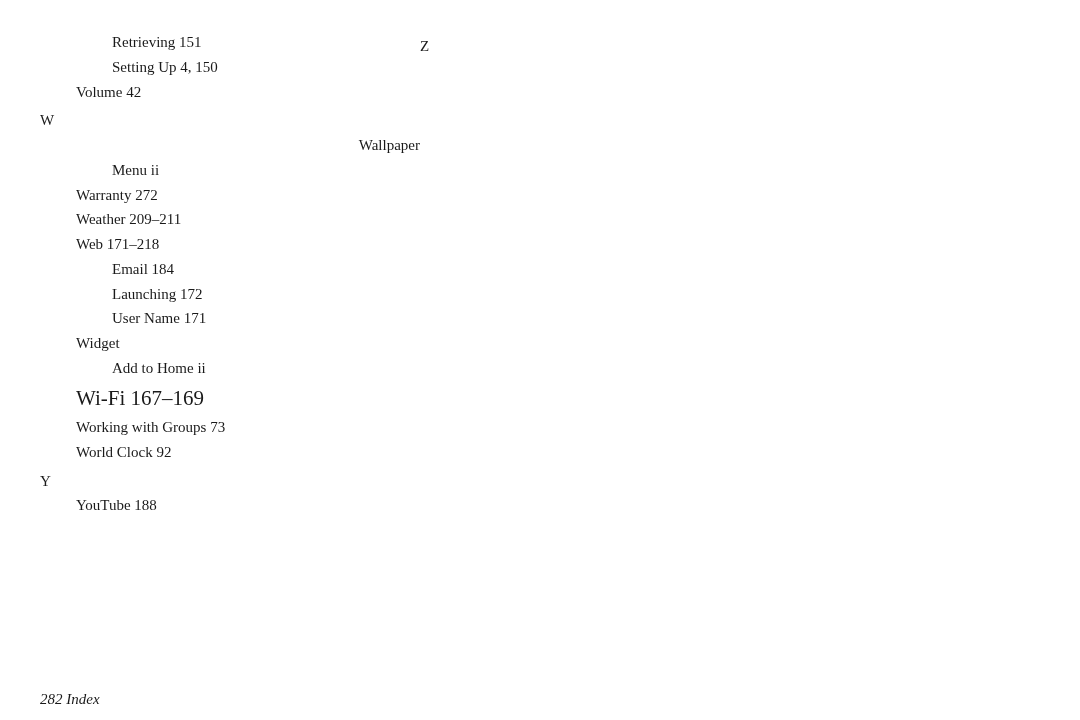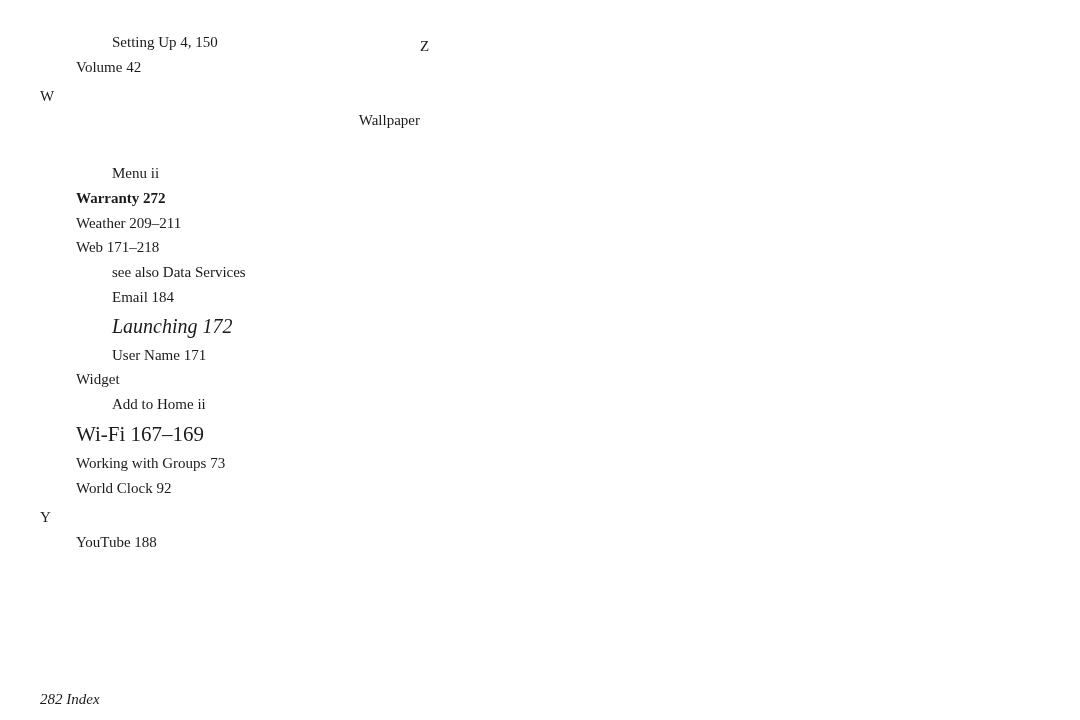--- a/index.html
+++ b/index.html
@@ -53,31 +53,31 @@
     }
   </style>
 </head>
 <body>
 
 <div class="page-content">
   <div class="two-column">
     <div class="col-left">
       <div class="index-entries">
 
+      <div style="padding-left: 72px; line-height: 1.65; font-size: 15px;">Retrieving 151</div>
           <div style="padding-left: 72px; line-height: 1.65; font-size: 15px;">Setting Up 4, 150</div>
           <div style="padding-left: 36px; line-height: 1.65; font-size: 15px;">Volume 42</div>
           <div style="padding-left: 0px; line-height: 1.65; font-size: 15px; margin-top: 4px;">W</div>
           <div style="padding-left: 36px; line-height: 1.65; font-size: 15px; text-align: right;">Wallpaper</div>
-          <div style="padding-left: 72px; line-height: 1.65; font-size: 15px; margin-top: 28px;">Menu ii</div>
-          <div style="padding-left: 36px; line-height: 1.65; font-size: 15px; font-weight: bold;">Warranty 272</div>
+          <div style="padding-left: 72px; line-height: 1.65; font-size: 15px;">Menu ii</div>
+          <div style="padding-left: 36px; line-height: 1.65; font-size: 15px;">Warranty 272</div>
           <div style="padding-left: 36px; line-height: 1.65; font-size: 15px;">Weather 209–211</div>
           <div style="padding-left: 36px; line-height: 1.65; font-size: 15px;">Web 171–218</div>
-          <div style="padding-left: 72px; line-height: 1.65; font-size: 15px;">see also Data Services</div>
           <div style="padding-left: 72px; line-height: 1.65; font-size: 15px;">Email 184</div>
-          <div style="padding-left: 72px; line-height: 1.65; font-size: 20px; font-style: italic;">Launching 172</div>
+          <div style="padding-left: 72px; line-height: 1.65; font-size: 15px;">Launching 172</div>
           <div style="padding-left: 72px; line-height: 1.65; font-size: 15px;">User Name 171</div>
           <div style="padding-left: 36px; line-height: 1.65; font-size: 15px;">Widget</div>
           <div style="padding-left: 72px; line-height: 1.65; font-size: 15px;">Add to Home ii</div>
           <div style="padding-left: 36px; line-height: 1.65; font-size: 21px;">Wi-Fi 167–169</div>
           <div style="padding-left: 36px; line-height: 1.65; font-size: 15px;">Working with Groups 73</div>
           <div style="padding-left: 36px; line-height: 1.65; font-size: 15px;">World Clock 92</div>
           <div style="padding-left: 0px; line-height: 1.65; font-size: 15px; margin-top: 4px;">Y</div>
           <div style="padding-left: 36px; line-height: 1.65; font-size: 15px;">YouTube 188</div>
         </div>
     </div>

